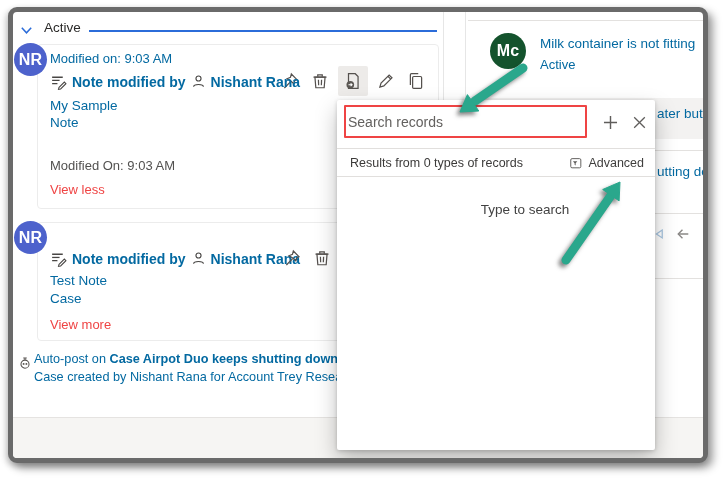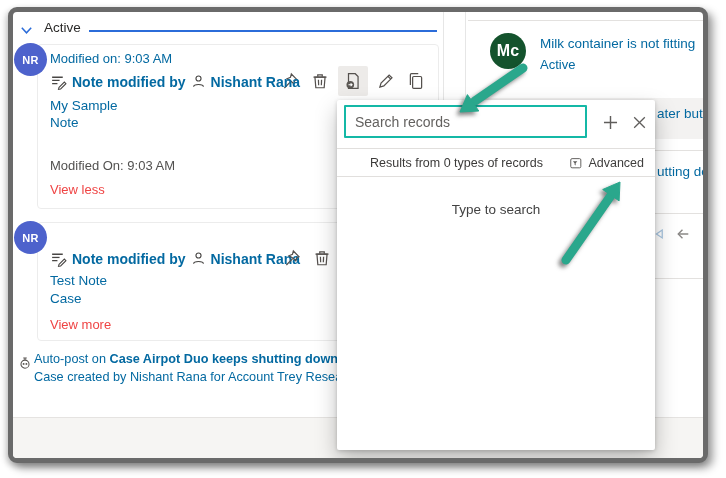--- a/index.html
+++ b/index.html
@@ -7,36 +7,36 @@
   .canvas{position:relative;width:726px;height:478px;overflow:hidden;background:#fff;}
   .frame{position:absolute;left:8px;top:7px;width:700px;height:456px;box-sizing:border-box;
          border:5px solid #6a6a6a;border-radius:9px;background:#fff;
          box-shadow:5px 5px 8px rgba(0,0,0,.38),-2px 3px 6px rgba(0,0,0,.22);overflow:hidden;}
   .abs{position:absolute;}
   .txt{color:#0369a1;font-size:13px;white-space:nowrap;}
   .gray{color:#ef4444;}
   .bold{font-weight:700;}
   .card{position:absolute;background:#fff;border:1px solid #ececec;border-radius:4px;}
   .avatar{position:absolute;border-radius:50%;color:#fff;display:flex;align-items:center;justify-content:center;
-          font-size:11px;font-weight:700;letter-spacing:.2px;z-index:2;}
+          font-size:16px;font-weight:700;letter-spacing:.2px;z-index:2;}
   .vline{position:absolute;width:1px;background:#e6e6e6;}
   .hline{position:absolute;height:1px;background:#e3e1df;}
   .iconbtn{display:inline-flex;align-items:center;justify-content:center;cursor:pointer;}
   .grayrow{position:absolute;background:#f3f2f1;}
   .popup{position:absolute;left:324px;top:88px;width:318px;height:350px;background:#fff;z-index:5;
          box-shadow:0 10px 22px rgba(0,0,0,.25),0 1px 4px rgba(0,0,0,.18);border-radius:2px;}
   .popup input{position:absolute;left:7px;top:5px;width:243px;height:33px;box-sizing:border-box;
-         border:2px solid #14b8a6;border-radius:1px;padding:0 9px;font-size:14px;
+         border:2px solid #ef4444;border-radius:1px;padding:0 2px;font-size:14px;
          font-family:"Liberation Sans",sans-serif;color:#0369a1;outline:none;}
   .popup input::placeholder{color:#63615f;opacity:1;}
   .popup-hdr{position:absolute;left:0;top:48px;width:318px;height:29px;box-sizing:border-box;
-         border-top:1px solid #e1dfdd;border-bottom:1px solid #e1dfdd;display:flex;align-items:center;padding-left:20px;}
+         border-top:1px solid #e1dfdd;border-bottom:1px solid #e1dfdd;display:flex;align-items:center;}
   .results-txt{margin-left:13px;font-size:12.5px;color:#3b3a39;flex:1;}
   .advanced{display:flex;align-items:flex-end;gap:5px;margin-right:11px;font-size:12.5px;color:#3f3e3d;cursor:pointer;}
-  .empty{position:absolute;left:0;top:102px;width:318px;text-align:center;font-size:13.5px;color:#424242;}
+  .empty{position:absolute;left:0;top:102px;width:376px;text-align:center;font-size:13.5px;color:#424242;}
   .footer{position:absolute;left:0;top:405px;width:690px;height:41px;background:#f6f5f3;border-top:1px solid #e5e3e1;}
   .arrows{position:absolute;left:0;top:0;width:690px;height:446px;z-index:10;pointer-events:none;
           filter:drop-shadow(-3px 3px 2px rgba(30,30,30,.55));}
   svg.ic{display:block;}
 </style>
 </head>
 <body>
 
 <div class="canvas">
   <div class="frame">

